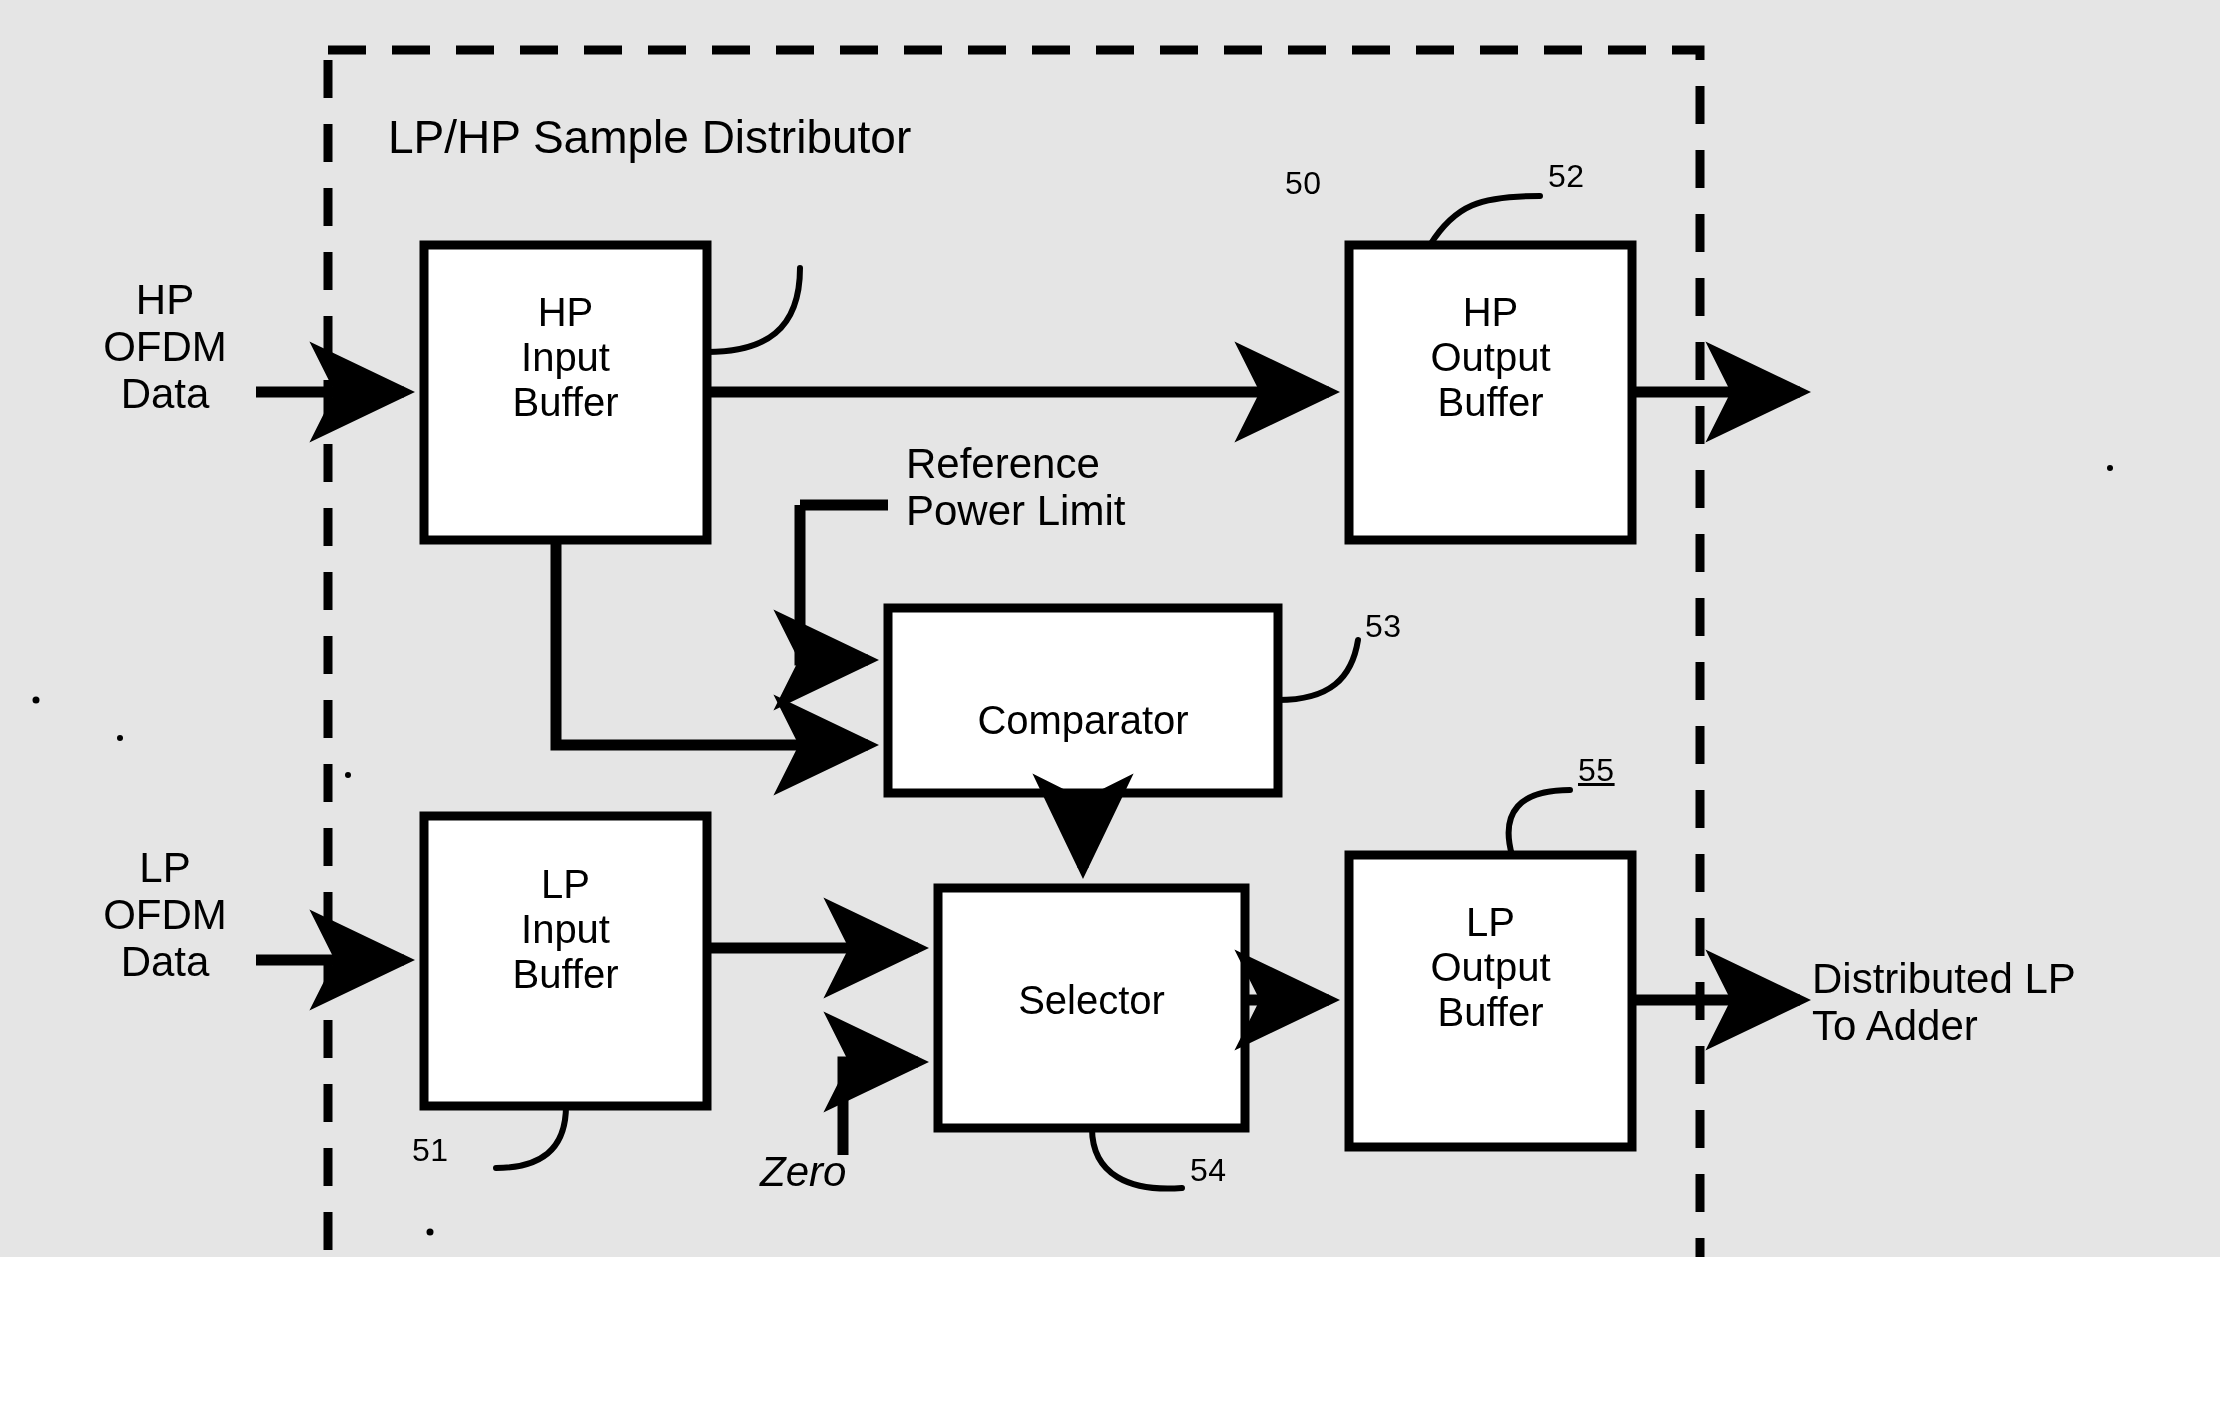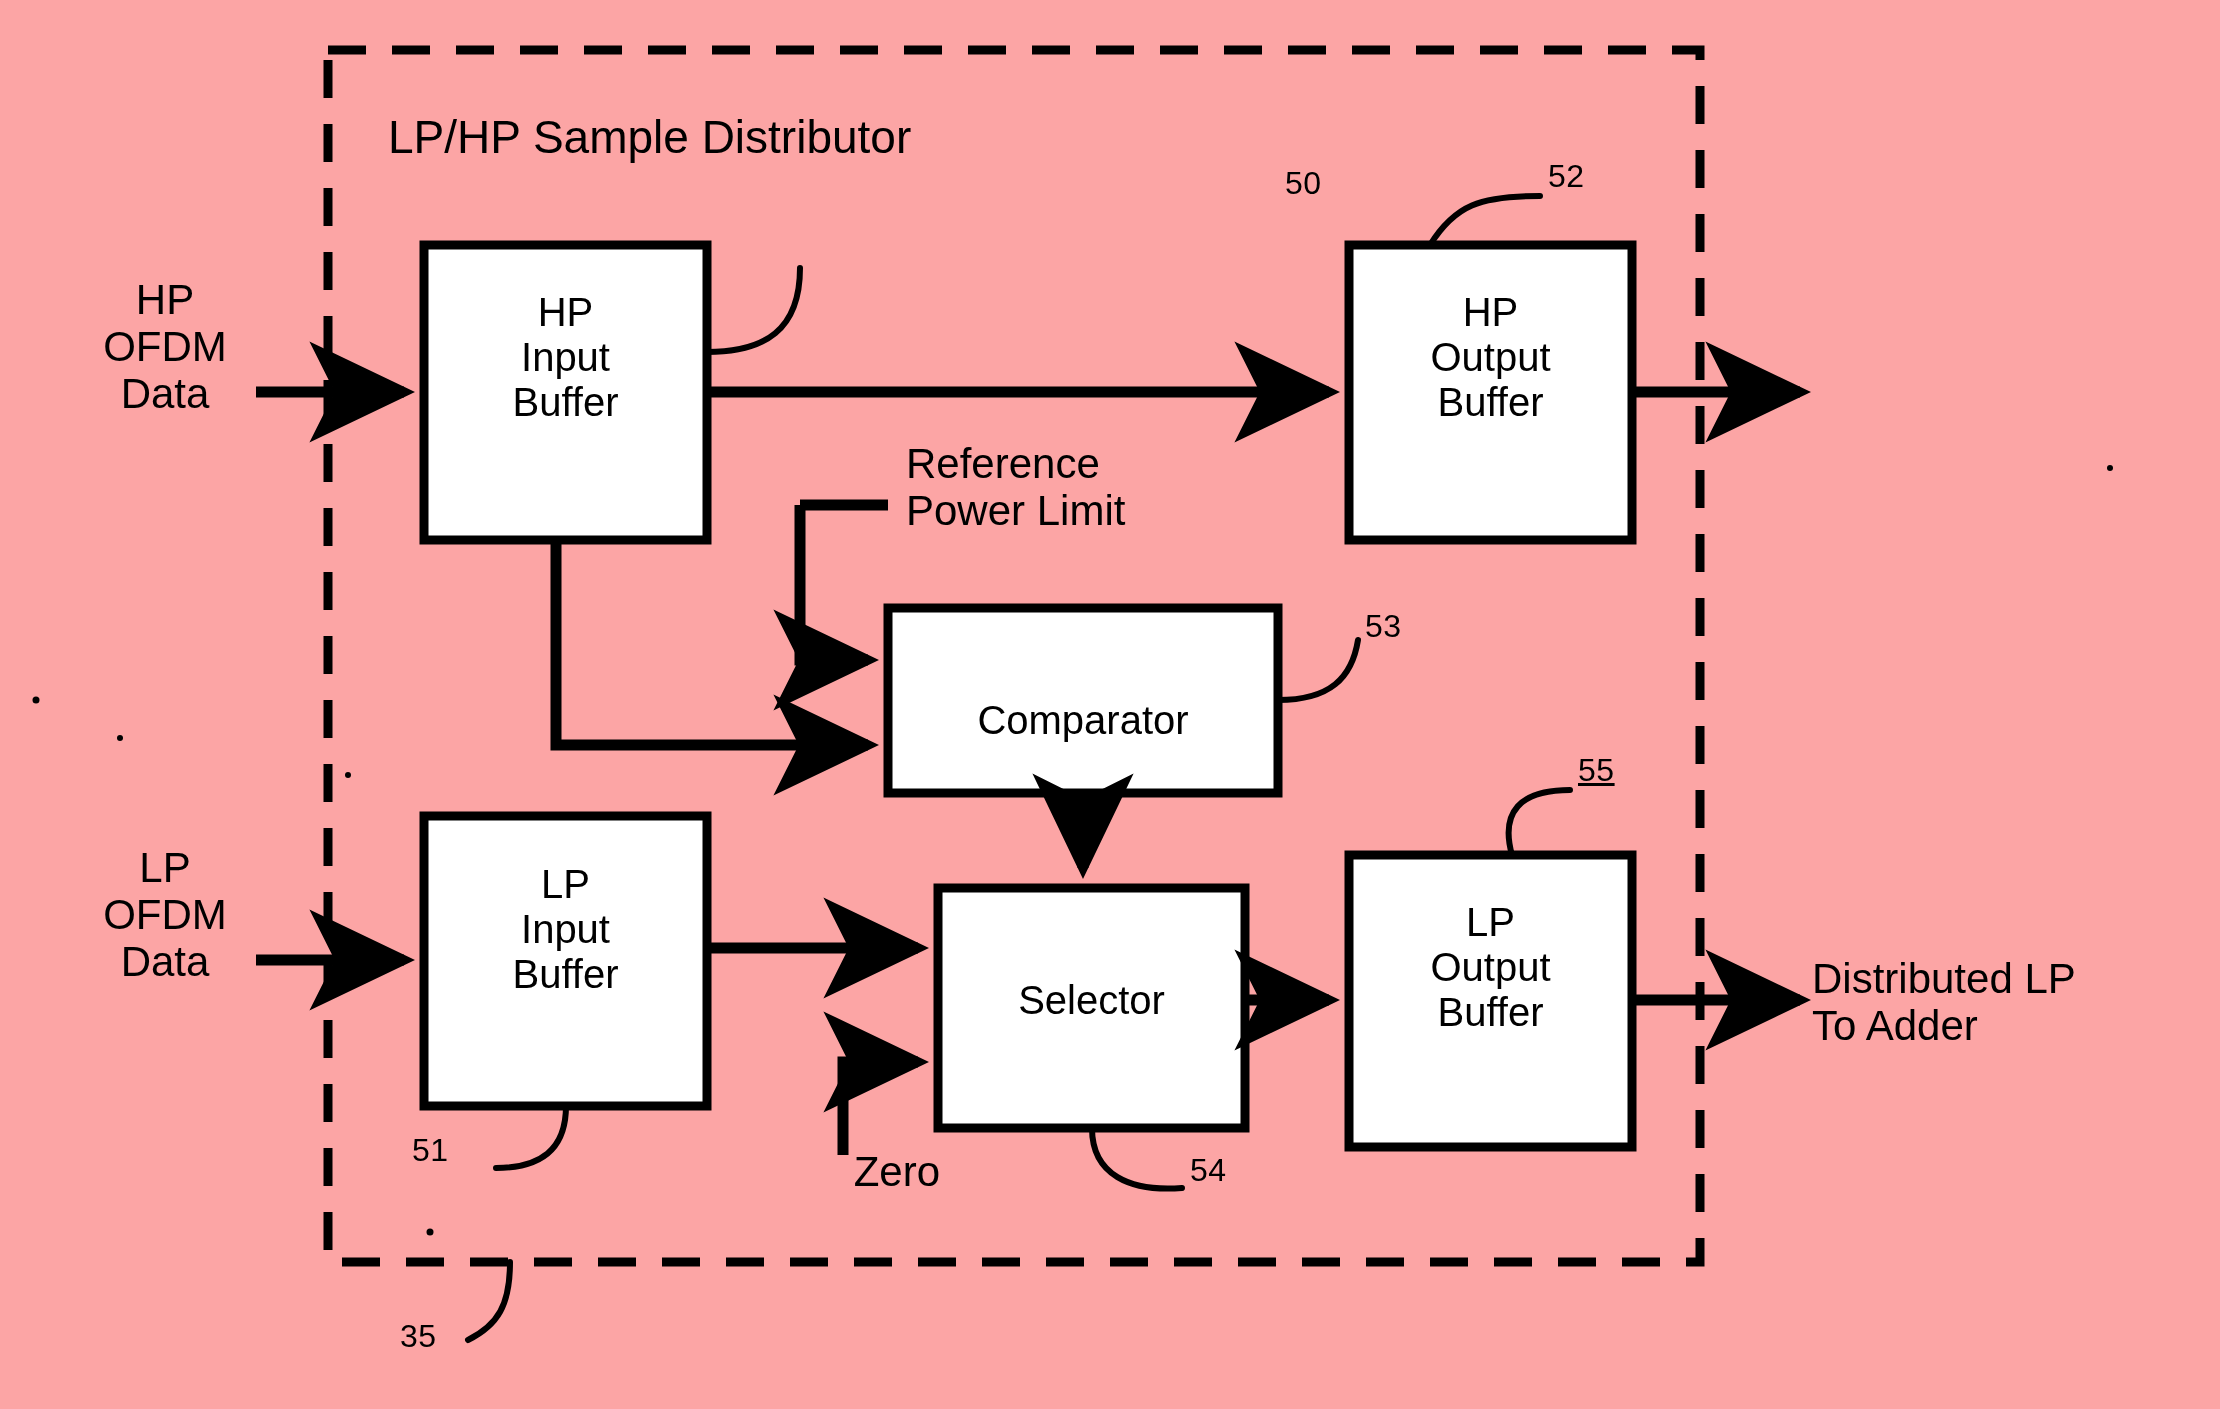--- a/index.html
+++ b/index.html
@@ -1,17 +1,17 @@
 <!DOCTYPE html>
 <html><head>
 <meta charset="utf-8">
 <style>
   html,body{margin:0;padding:0;background:#ffffff;}
   body{width:2220px;height:1409px;font-family:"Liberation Sans",sans-serif;color:#000;}
-  #stage{position:relative;width:2220px;height:1409px;overflow:hidden;background:#fca5a5;}
+  #stage{position:relative;width:2220px;height:1257px;overflow:hidden;background:#e5e5e5;}
   svg#diagram{position:absolute;left:0;top:0;width:2220px;height:1409px;}
   .blk-label{
     position:absolute;text-align:center;line-height:1.12;
     font-size:40px;font-family:"Liberation Sans",sans-serif;color:#000;
     pointer-events:none;white-space:pre-line;
   }
   .ext-label{
     position:absolute;text-align:center;line-height:1.12;
     font-size:42px;font-family:"Liberation Sans",sans-serif;color:#000;
     white-space:pre-line;
@@ -130,21 +130,21 @@
 OFDM
 Data</div>
 
 
   <div class="ext-label" style="left:1812px; top:955px; width:400px; text-align:left;">Distributed LP
 To Adder</div>
 
   <div class="ext-label" style="left:906px; top:440px; width:360px; text-align:left;">Reference
 Power Limit</div>
 
-  <div class="ext-label" style="left:760px; top:1148px; width:180px; text-align:right;">Zero</div>
+  <div class="ext-label" style="left:760px; top:1148px; width:180px; text-align:left;font-style:italic;">Zero</div>
 
   <div class="ref-num" style="left:1285px; top:165px;">50</div>
 
   <div class="ref-num" style="left:1548px; top:158px;">52</div>
 
   <div class="ref-num" style="left:1365px; top:608px;">53</div>
 
   <div class="ref-num" style="left:1578px; top:752px;text-decoration:underline;">55</div>
 
   <div class="ref-num" style="left:412px; top:1132px;">51</div>

